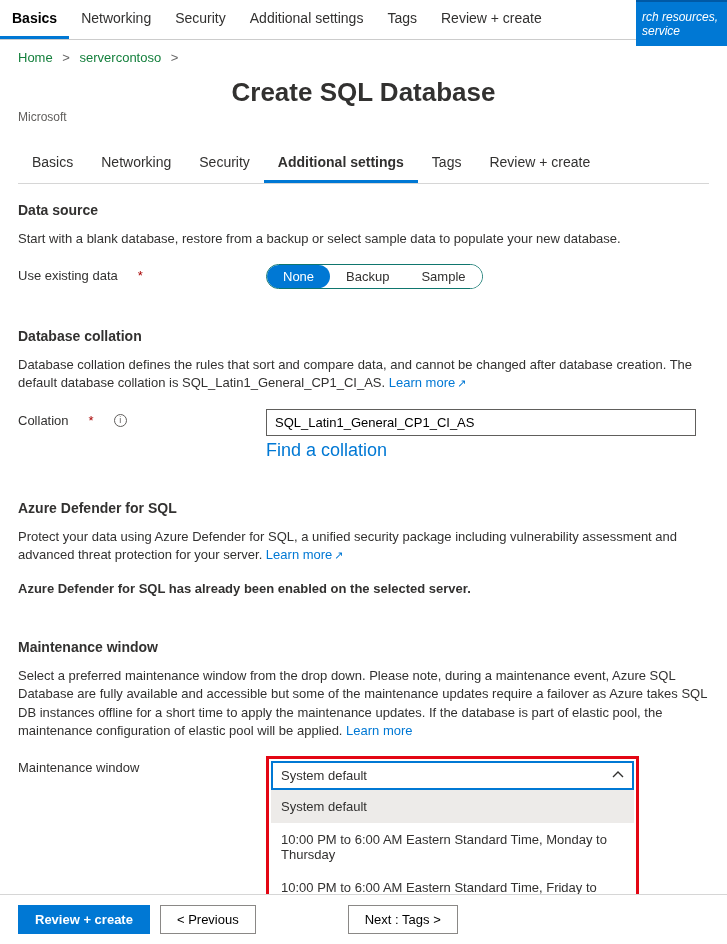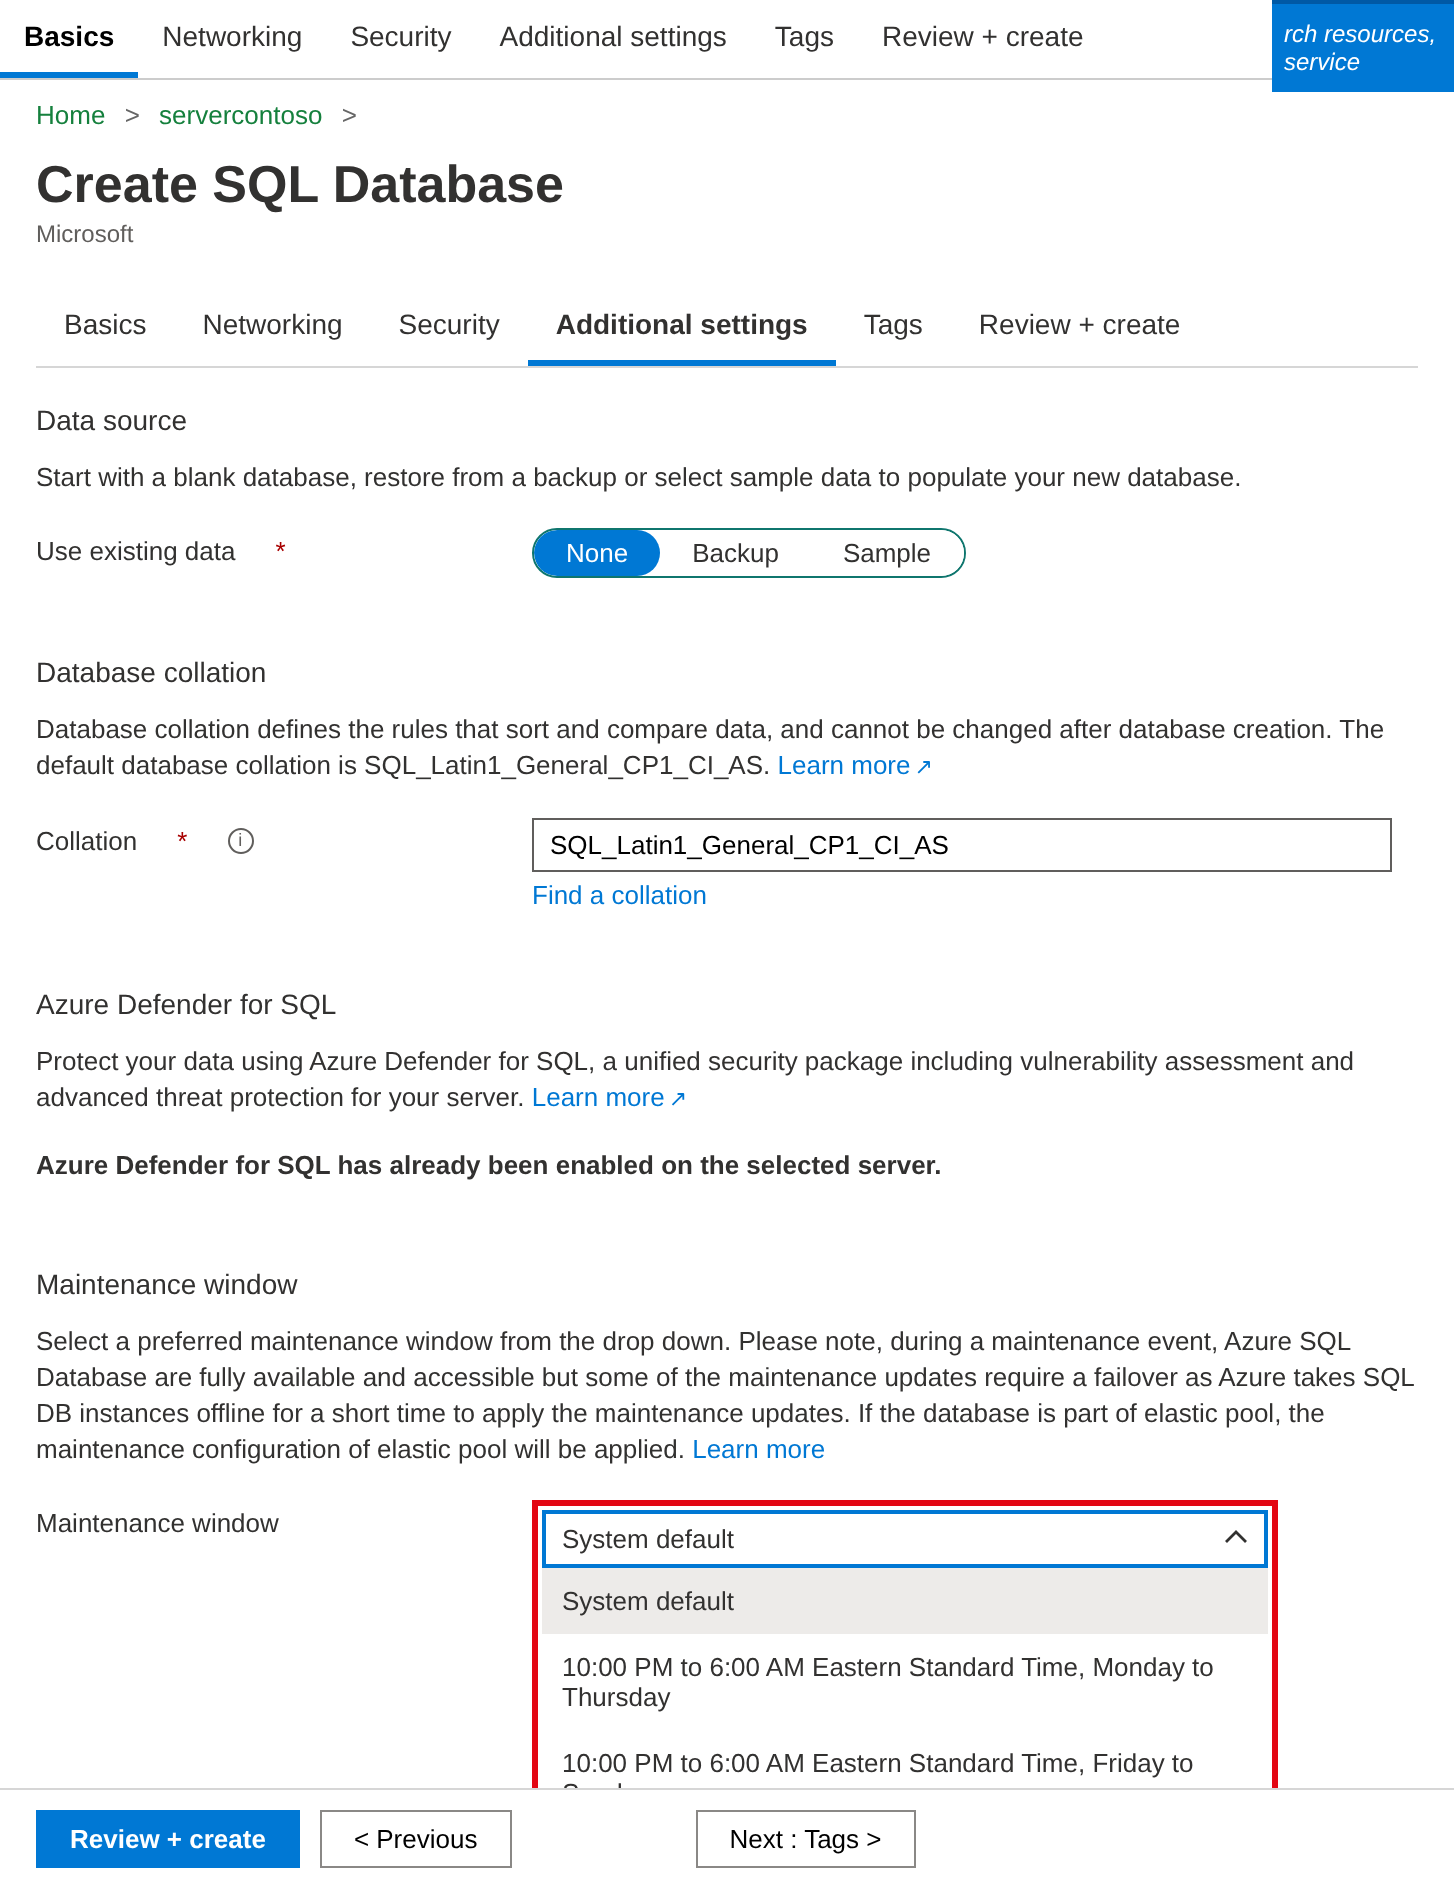--- a/index.html
+++ b/index.html
@@ -8,44 +8,44 @@
     .top-tabs { display: flex; border-bottom: 1px solid #ccc; position: relative; }
     .top-tab { padding: 10px 12px; cursor: pointer; font-size: 14px; }
     .top-tab.active { font-weight: 600; border-bottom: 3px solid #0078d4; color: #000; }
     .top-search { position: absolute; right: 0; top: 0; background: #0078d4; color: #fff; padding: 8px 6px; font-size: 12px; width: 91px; overflow: hidden; border-top: 2px solid #0059a5; font-style: italic; }
     
     .breadcrumb { padding: 10px 18px; font-size: 13px; }
     .breadcrumb a { color: #15803d; text-decoration: none; }
     .breadcrumb .sep { color: #666; margin: 0 6px; }
     
     .content { padding: 0 18px 120px 18px; }
-    .page-title { font-size: 26px; font-weight: 600; margin-top: 2px; }
+    .page-title { font-size: 26px; font-weight: 600; margin-top: 2px; text-align: center; }
     .page-subtitle { font-size: 12px; color: #605e5c; margin-bottom: 20px; margin-top: 2px; }
     
     .inner-tabs { display: flex; border-bottom: 1px solid #d6d6d6; margin-bottom: 18px; }
     .inner-tab { padding: 10px 14px; cursor: pointer; font-size: 14px; color: #323130; }
     .inner-tab.active { font-weight: 600; border-bottom: 3px solid #0078d4; }
     
     .intro-text { margin-bottom: 18px; color: #323130; }
-    .section-heading { font-weight: 400; font-size: 14px; margin-bottom: 12px; margin-top: 10px; }
+    .section-heading { font-weight: 700; font-size: 14px; margin-bottom: 12px; margin-top: 10px; }
     .section-text { margin-bottom: 16px; line-height: 1.4; }
     
     .field-row { display: flex; align-items: flex-start; margin-bottom: 14px; }
     .field-label { width: 248px; flex-shrink: 0; display: flex; align-items: center; gap: 20px; padding-top: 4px; }
     .req-star { color: #a80000; }
     .info-icon { display:inline-flex; width:13px; height:13px; border:1px solid #605e5c; border-radius:50%; font-size:9px; align-items:center; justify-content:center; color:#605e5c; cursor:pointer; }
     
     .pill-group { display: inline-flex; border: 1px solid #0f766e; border-radius: 16px; overflow: hidden; }
     .pill { padding: 4px 16px; cursor: pointer; font-size: 13px; background:#fff; }
     .pill.selected { background: #0078d4; color: #fff; border-radius: 14px; }
     
     .text-input { width: 430px; border: 1px solid #605e5c; padding: 5px 8px; font-size: 13px; }
     .link { color: #0078d4; text-decoration: none; cursor: pointer; }
     .ext-icon { font-size: 11px; margin-left: 2px; }
-    .collation-sub { margin-top: 4px; font-size: 13px; }
+    .collation-sub { margin-top: 4px; font-size: 18px; }
     .bold-text { font-weight: 600; }
     
     .dropdown-wrap { position: relative; width: 373px; }
     .dropdown-highlight { border: 3px solid #e30613; padding: 2px; }
     .dropdown-sel { border: 2px solid #0078d4; padding: 5px 30px 5px 8px; font-size: 13px; position: relative; background:#fff; cursor:pointer; }
     .chevron { position: absolute; right: 8px; top: 6px; }
     .chevron svg { width: 12px; height: 12px; }
     .dropdown-list { border-top: none; background: #fff; }
     .dd-option { padding: 9px 10px; cursor: pointer; font-size: 13px; }
     .dd-option.hover { background: #edebe9; }

